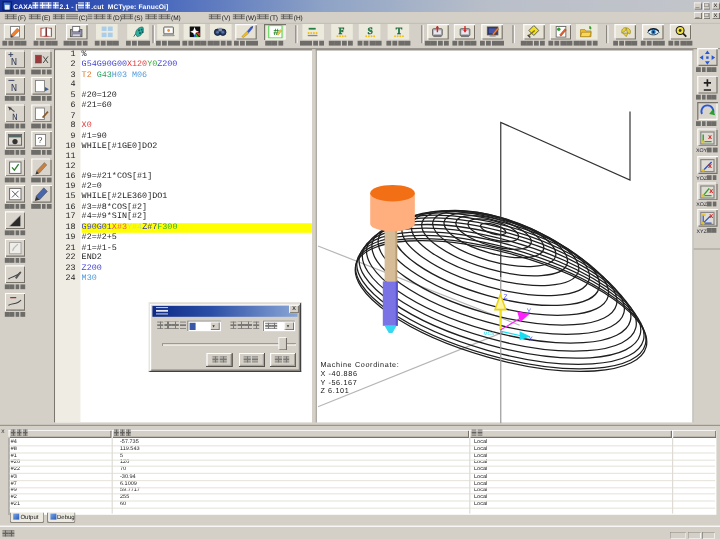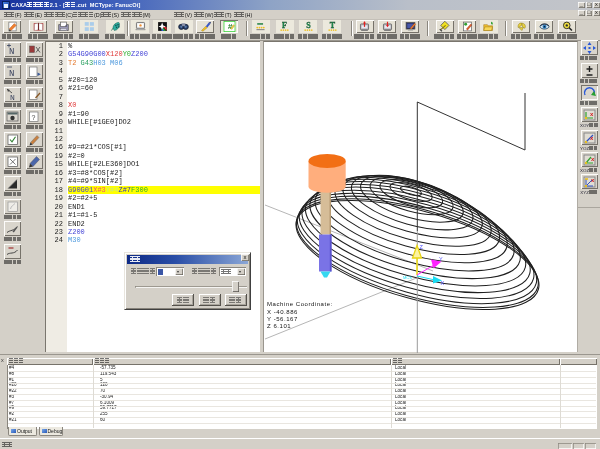--- a/index.html
+++ b/index.html
@@ -594,24 +594,20 @@
       <span class="lnum">17</span>
       <span class="ctext"><s class="k">#4=#9*SIN[#2]</s></span>
     </div>
 <div class="crow">
       <span class="lnum">18</span>
       <span class="ctext hlt"><s class="b">G90G01</s><s class="hr">X#3</s><s class="hg">Y#4</s><s class="hb">Z#7</s><s class="g">F300</s></span>
     </div>
 <div class="crow">
       <span class="lnum">19</span>
       <span class="ctext"><s class="k">#2=#2+5</s></span>
-    </div>
-<div class="crow">
-      <span class="lnum">20</span>
-      <span class="ctext"><s class="k">END1</s></span>
     </div>
 <div class="crow">
       <span class="lnum">21</span>
       <span class="ctext"><s class="k">#1=#1-5</s></span>
     </div>
 <div class="crow">
       <span class="lnum">22</span>
       <span class="ctext"><s class="k">END2</s></span>
     </div>
 <div class="crow">

